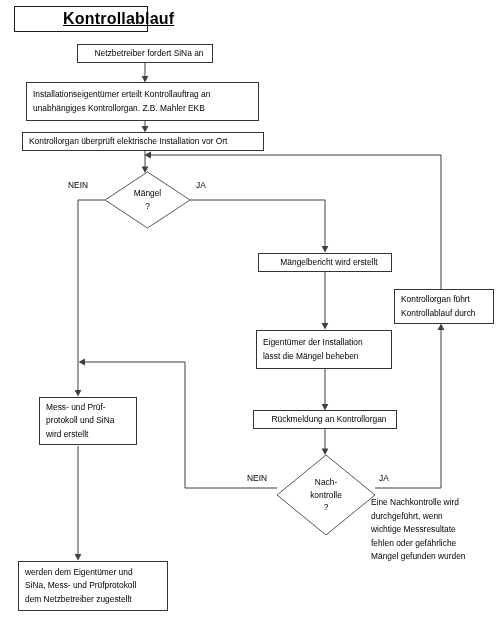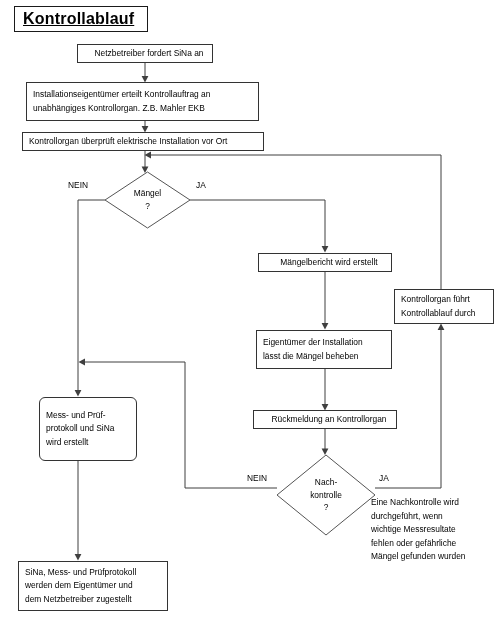--- a/index.html
+++ b/index.html
@@ -29,20 +29,21 @@
     align-items: center;
     padding-left: 8px;
   }
   .title-text {
     font-size: 16px;
     font-weight: bold;
     color: #000000;
     text-decoration: underline;
     letter-spacing: 0.2px;
     white-space: nowrap;
+    margin-left: 40px;
   }
   .node-box {
     position: absolute;
     border: 1px solid #333333;
     background: #ffffff;
     box-sizing: border-box;
     display: flex;
     flex-direction: column;
     justify-content: center;
     color: #000000;
@@ -179,35 +180,35 @@
 
   <div class="node-box left-h" style="left:256px; top:330px; width:136px; height:39px;">
     <span class="node-line">Eigentümer der Installation</span>
     <span class="node-line">lässt die Mängel beheben</span>
   </div>
 
   <div class="node-box center-h" style="left:253px; top:410px; width:144px; height:19px;">
     <span class="node-line">Rückmeldung an Kontrollorgan</span>
   </div>
 
-  <div class="node-box left-h" style="left:39px; top:397px; width:98px; height:64px;border-radius:6px;">
+  <div class="node-box left-h" style="left:39px; top:397px; width:98px; height:48px;">
     <span class="node-line">Mess- und Prüf-</span>
     <span class="node-line">protokoll und SiNa</span>
     <span class="node-line">wird erstellt</span>
   </div>
 
   <div class="diamond-label" style="left:276px; top:454px; width:100px; height:82px;">
     <span class="node-line">Nach-</span>
     <span class="node-line">kontrolle</span>
     <span class="node-line">?</span>
   </div>
 
   <div class="node-box left-h" style="left:18px; top:561px; width:150px; height:50px;">
+    <span class="node-line">werden dem Eigentümer und</span>
     <span class="node-line">SiNa, Mess- und Prüfprotokoll</span>
-    <span class="node-line">werden dem Eigentümer und</span>
     <span class="node-line">dem Netzbetreiber zugestellt</span>
   </div>
 
   <span class="edge-label" style="left:68px; top:180px;">NEIN</span>
   <span class="edge-label" style="left:196px; top:180px;">JA</span>
   <span class="edge-label" style="left:247px; top:473px;">NEIN</span>
   <span class="edge-label" style="left:379px; top:473px;">JA</span>
 
   <div class="note-text" style="left:371px; top:496px;">
     <span class="node-line">Eine Nachkontrolle wird</span>

